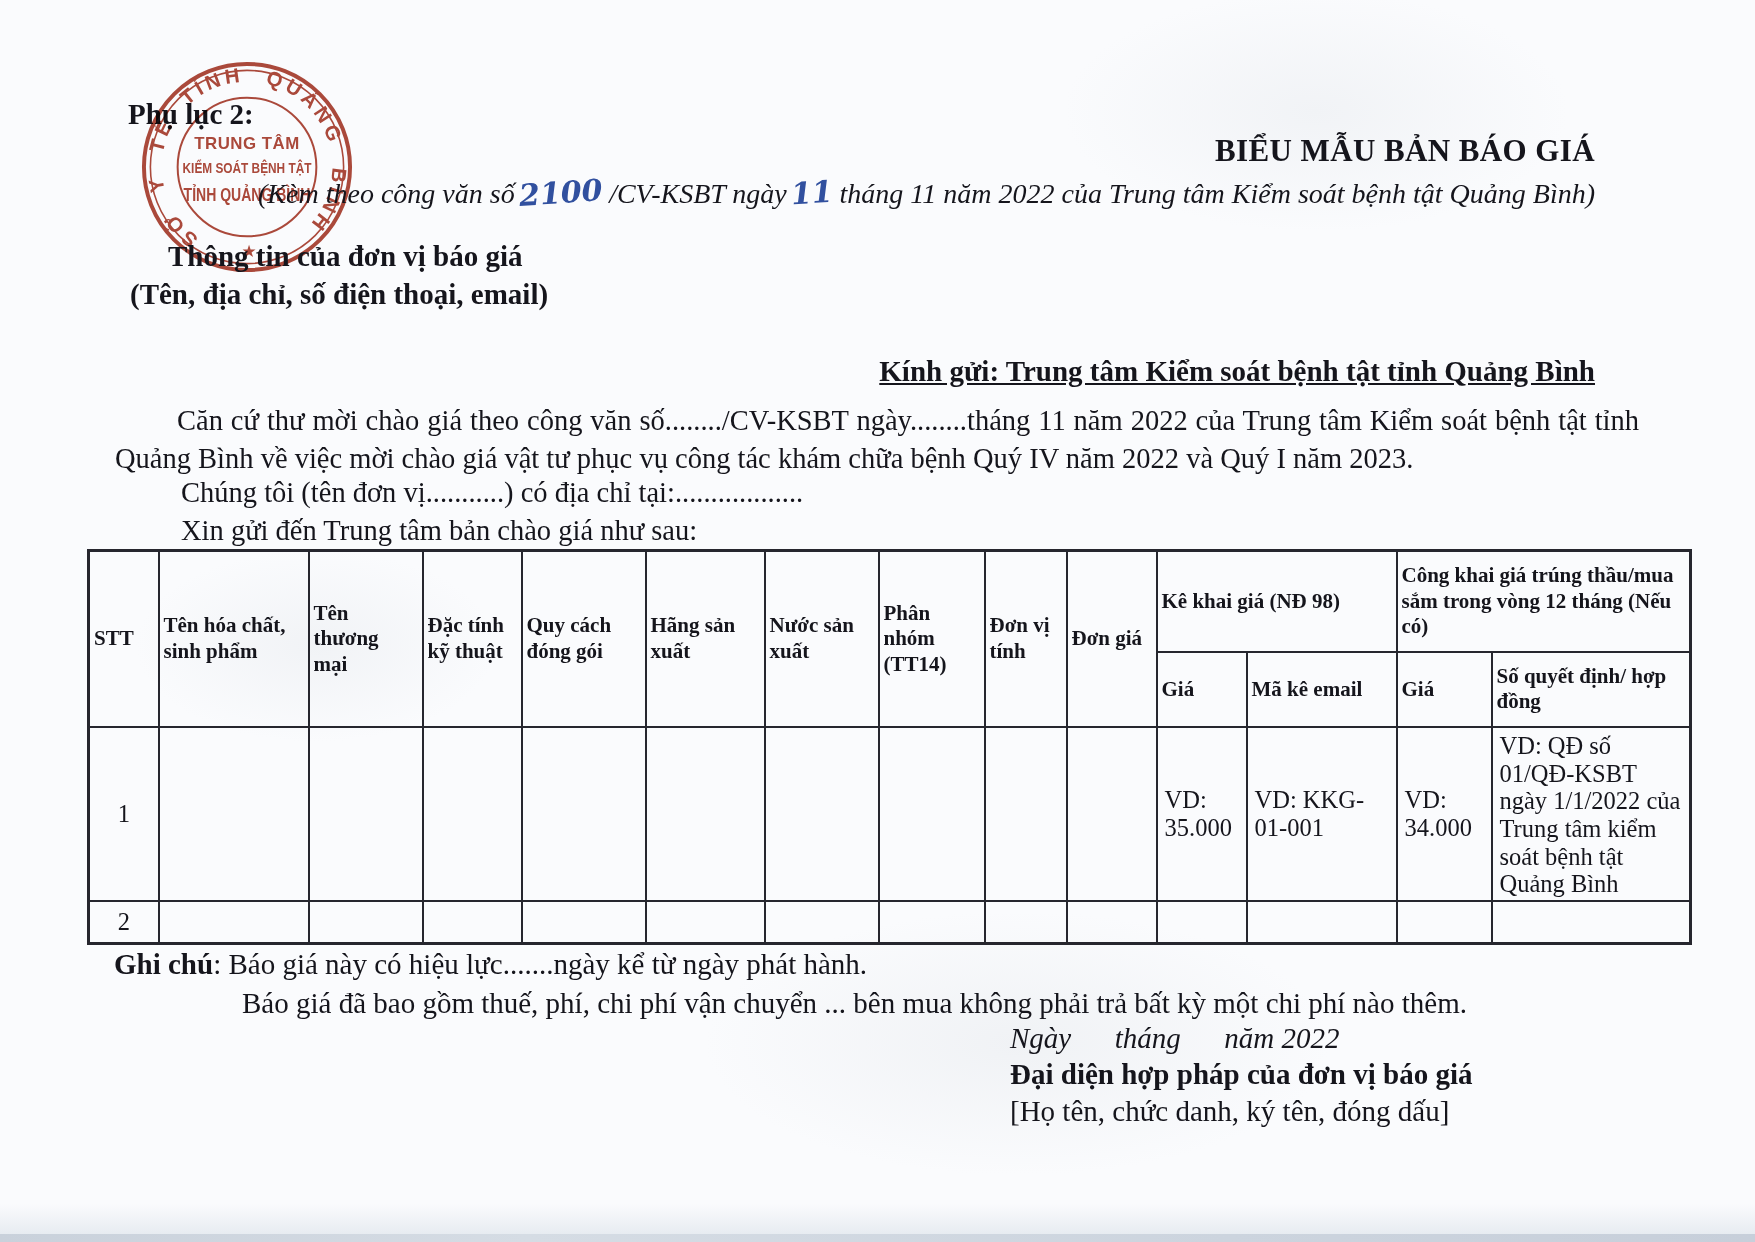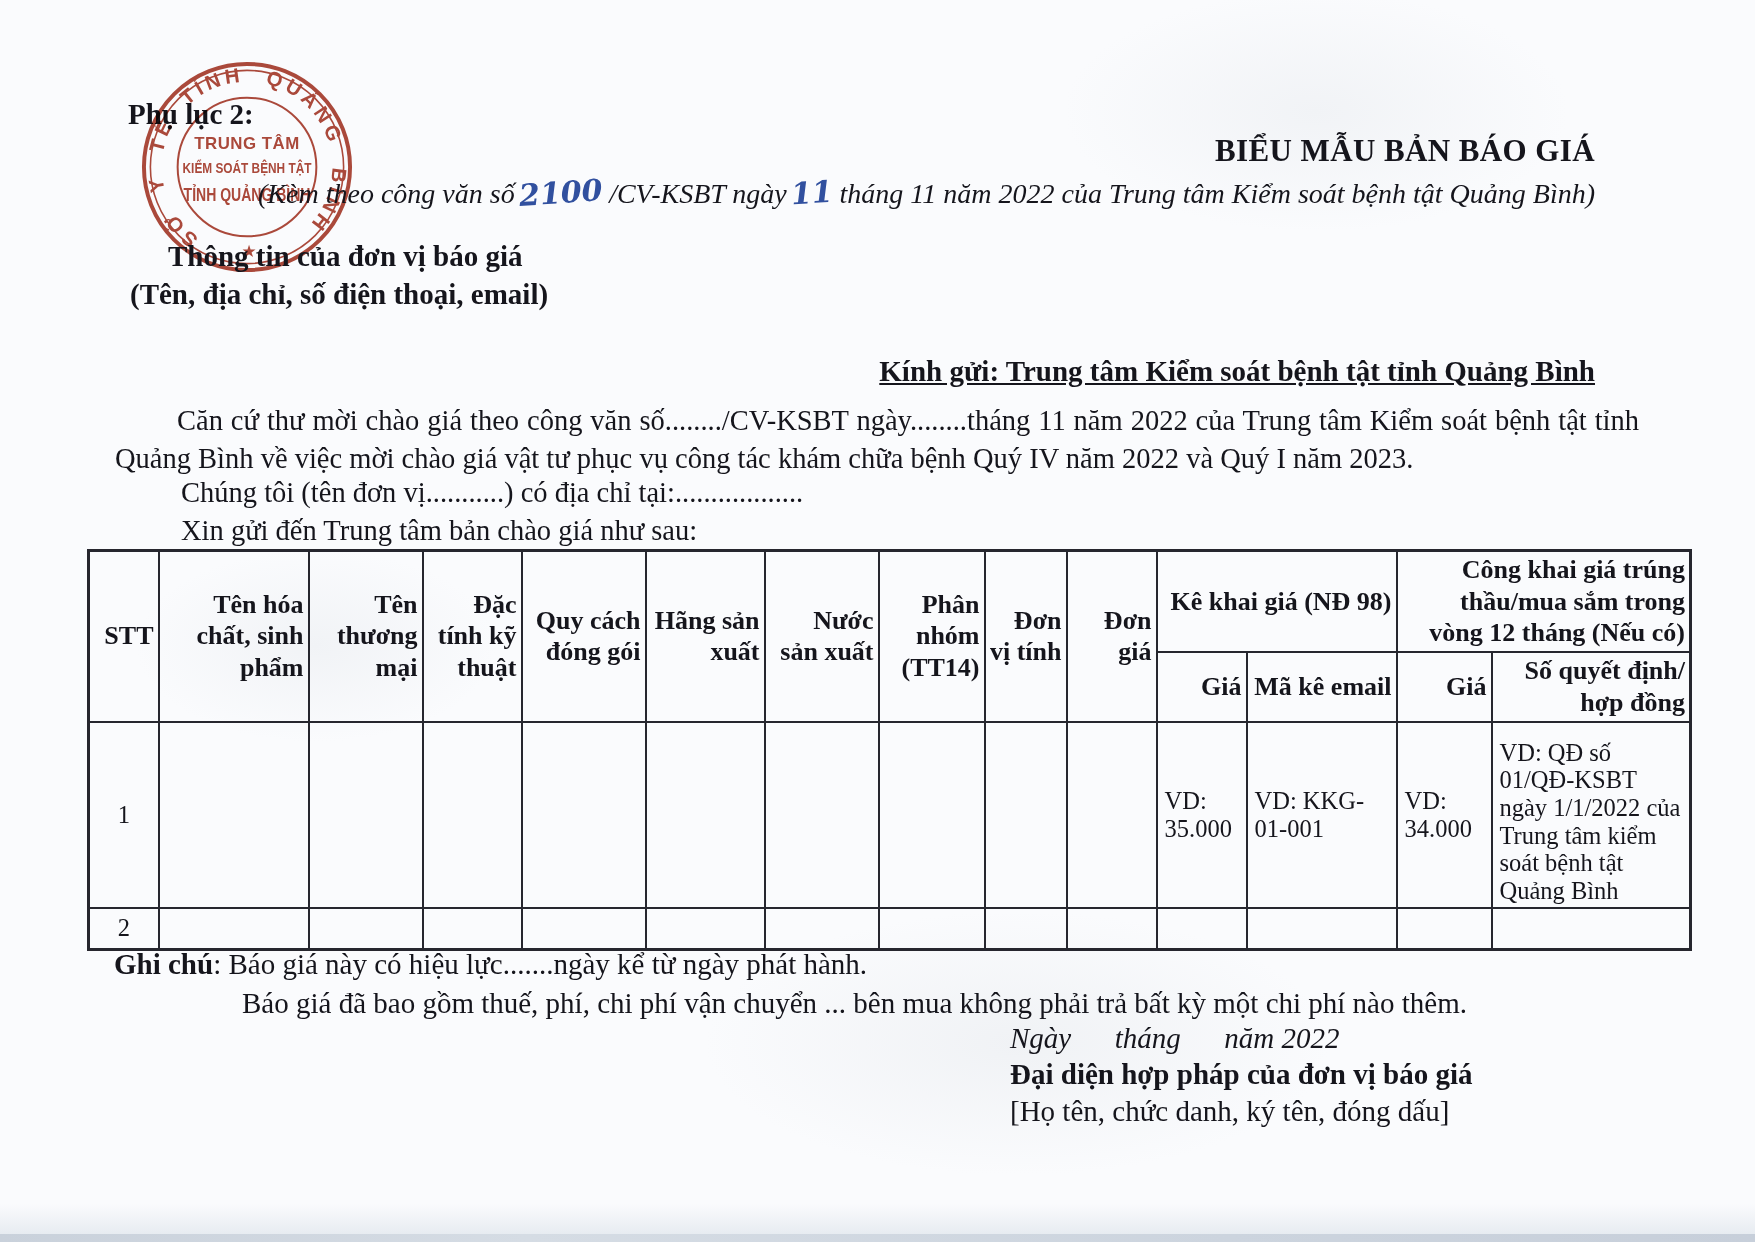--- a/index.html
+++ b/index.html
@@ -46,29 +46,29 @@
   .stamp text{fill:#a83c2c;font-family:"Liberation Sans","DejaVu Sans",sans-serif;font-weight:bold;}
   .ring-text{font-size:20.5px;letter-spacing:4px;word-spacing:11px;}
   .ctr1{font-size:17px;letter-spacing:.5px;}
   .ctr2{font-size:15.5px;}
   .ctr3{font-size:18px;}
 
   
   .doc-table{position:absolute;left:87px;top:549px;border-collapse:collapse;
     table-layout:fixed;width:1602px;border:3px solid #26262e;}
   .doc-table th,.doc-table td{border:2px solid #26262e;overflow:hidden;}
-  .doc-table th{font-size:26px;font-weight:bold;line-height:1.22;padding:2px 4px;
-    text-align:right;vertical-align:middle;}
+  .doc-table th{font-size:21px;font-weight:bold;line-height:1.22;padding:11px 4px;
+    text-align:left;vertical-align:middle;}
   .doc-table td{font-size:24.5px;padding:2px 7px;vertical-align:middle;text-align:left;}
   .h-group{height:84px;}
   .h-sub{height:54px;}
   .r1{height:172px;}
   .r2{height:42px;}
   td.stt{text-align:center;}
-  td.decision{vertical-align:top;line-height:1.13;padding-top:16px;}
+  td.decision{vertical-align:top;line-height:1.13;padding-top:4px;}
 
   .note1{position:absolute;left:114px;top:948px;font-size:29px;}
   .note1 b{font-weight:bold;}
   .note2{position:absolute;left:242px;top:987px;font-size:29px;}
 
   .sig{position:absolute;left:1010px;top:1020px;width:520px;text-align:left;
     font-size:29px;line-height:1.25;}
   .sig-date{font-style:italic;}
   .sig-role{font-weight:bold;}
 </style>

